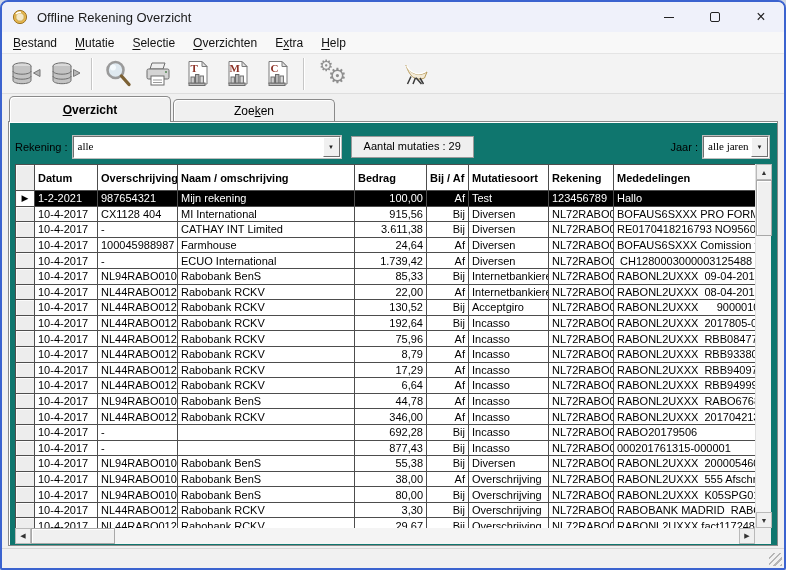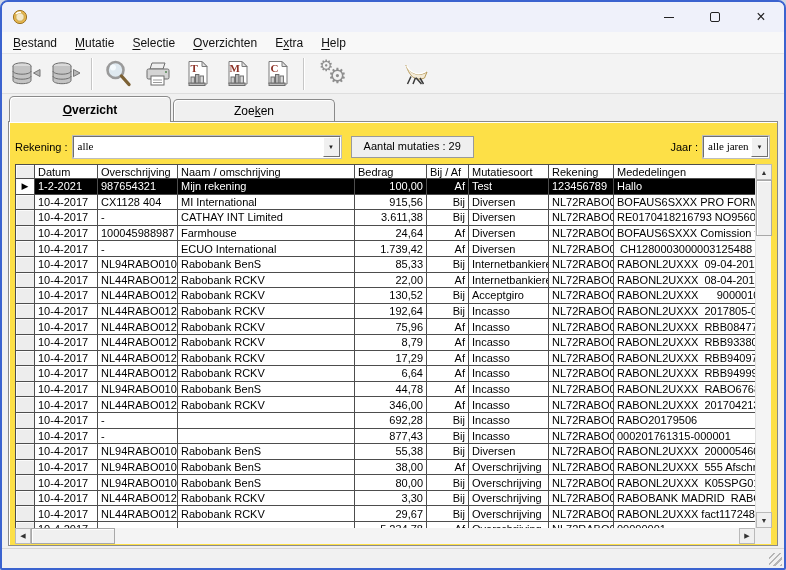--- a/index.html
+++ b/index.html
@@ -36,21 +36,21 @@
 
   
   .tabstrip { height:27px; display:flex; align-items:flex-end; padding-left:7px; background:#f0f0f0;
               position:relative; z-index:2; flex:0 0 auto;}
   .tab { width:162px; height:22px; display:flex; align-items:center; justify-content:center;
          font-size:12px; color:#000; background:#f0f0f0; border:1px solid #8a8a8a; border-bottom:none;
          border-radius:5px 5px 0 0; box-shadow:inset 1px 1px 0 #ffffff; margin-right:2px; }
   .tab.active { height:26px; font-weight:bold; margin-bottom:-1px; z-index:3; }
 
   
-  .page { height:425px; margin:0 6px 2px 6px; background:#fde047; border:1px solid #8a8a8a;
+  .page { height:425px; margin:0 6px 2px 6px; background:#0f766e; border:1px solid #8a8a8a;
           box-shadow:inset 1px 1px 0 #ffffff; padding:14px 6px 6px 6px; position:relative; z-index:1;
           display:flex; flex-direction:column; flex:0 0 auto;}
 
   
   .filterbar { height:26px; display:flex; align-items:center; margin-bottom:6px; font-size:11px; color:#000; }
   .flabel { margin-right:5px; white-space:pre; }
   .combo { display:flex; align-items:stretch; height:22px; background:#ffffff;
            border:1px solid; border-color:#6f6f6f #ffffff #ffffff #6f6f6f; outline:1px solid #bdbdbd; }
   .combo .val { flex:1; padding:3px 4px 0 4px; white-space:nowrap; overflow:hidden; font-size:11px;font-family:Liberation Serif, serif; }
   .combo .drop { width:17px; background:#f0f0f0; border:1px solid; border-color:#ffffff #6f6f6f #6f6f6f #ffffff;
@@ -61,21 +61,21 @@
                font-size:11px; white-space:pre; }
   .spacer { flex:1; }
 
   
   .grid-area { display:grid; grid-template-columns:740px 16px; grid-template-rows:364px 16px; flex:0 0 auto; }
   .grid-viewport { overflow:hidden; background:#ffffff; }
   table.grid { border-collapse:collapse; table-layout:fixed; width:740px; font-size:11px; color:#000; }
   col.c-sel{width:19px} col.c-datum{width:63px} col.c-tegen{width:80px} col.c-naam{width:177px}
   col.c-bedrag{width:72px} col.c-bijaf{width:42px} col.c-mut{width:80px} col.c-rek{width:65px} col.c-med{width:142px}
   th, td { border:1px solid #4d4d4d; overflow:hidden; white-space:pre; }
-  thead th { height:14px; background:#ffffff; font-weight:normal; text-align:left; padding:0 3px; font-size:11px; }
+  thead th { height:26px; background:#ffffff; font-weight:bold; text-align:left; padding:0 3px; font-size:11px; }
   td { height:15.6px; padding:0 3px; line-height:14px; }
   th.sel, td.sel { background:#ededed; padding:0; text-align:center;
                    box-shadow:inset 1px 1px 0 #fbfbfb; font-size:9px; line-height:14px; }
   tr.selected td:not(.sel) { background:#000000; color:#ffffff; }
   tr.selected td.sel { background:#ffffff; }
   td.c-bedrag { text-align:right;margin-top:40px; }
   td.c-bijaf { text-align:right; }
 
   
   .vscroll { display:flex; flex-direction:column; background:#f4f4f4; border-left:1px solid #e0e0e0; }
@@ -99,20 +99,21 @@
 <body>
 
 <div class="window">
 
   <div class="titlebar">
     <svg class="app-icon" viewBox="0 0 16 16">
       <circle cx="8" cy="8" r="6.6" fill="#e8b64c" stroke="#9a7426"></circle>
       <circle cx="8" cy="8" r="4.2" fill="#f4e8c8" stroke="#c9a94f"></circle>
       <path d="M4 5 a5 5 0 0 1 5 -1.6" stroke="#ffffff" stroke-width="1.4" fill="none"></path>
     </svg>
+    <span class="title-text">Offline Rekening Overzicht</span>
     <div class="caption-buttons">
       <div class="cap-btn">
           <div class="glyph-min"></div>
         </div>
       <div class="cap-btn">
           <div class="glyph-max"></div>
         </div>
       <div class="cap-btn">
           <span class="glyph-close">×</span>
         </div>

